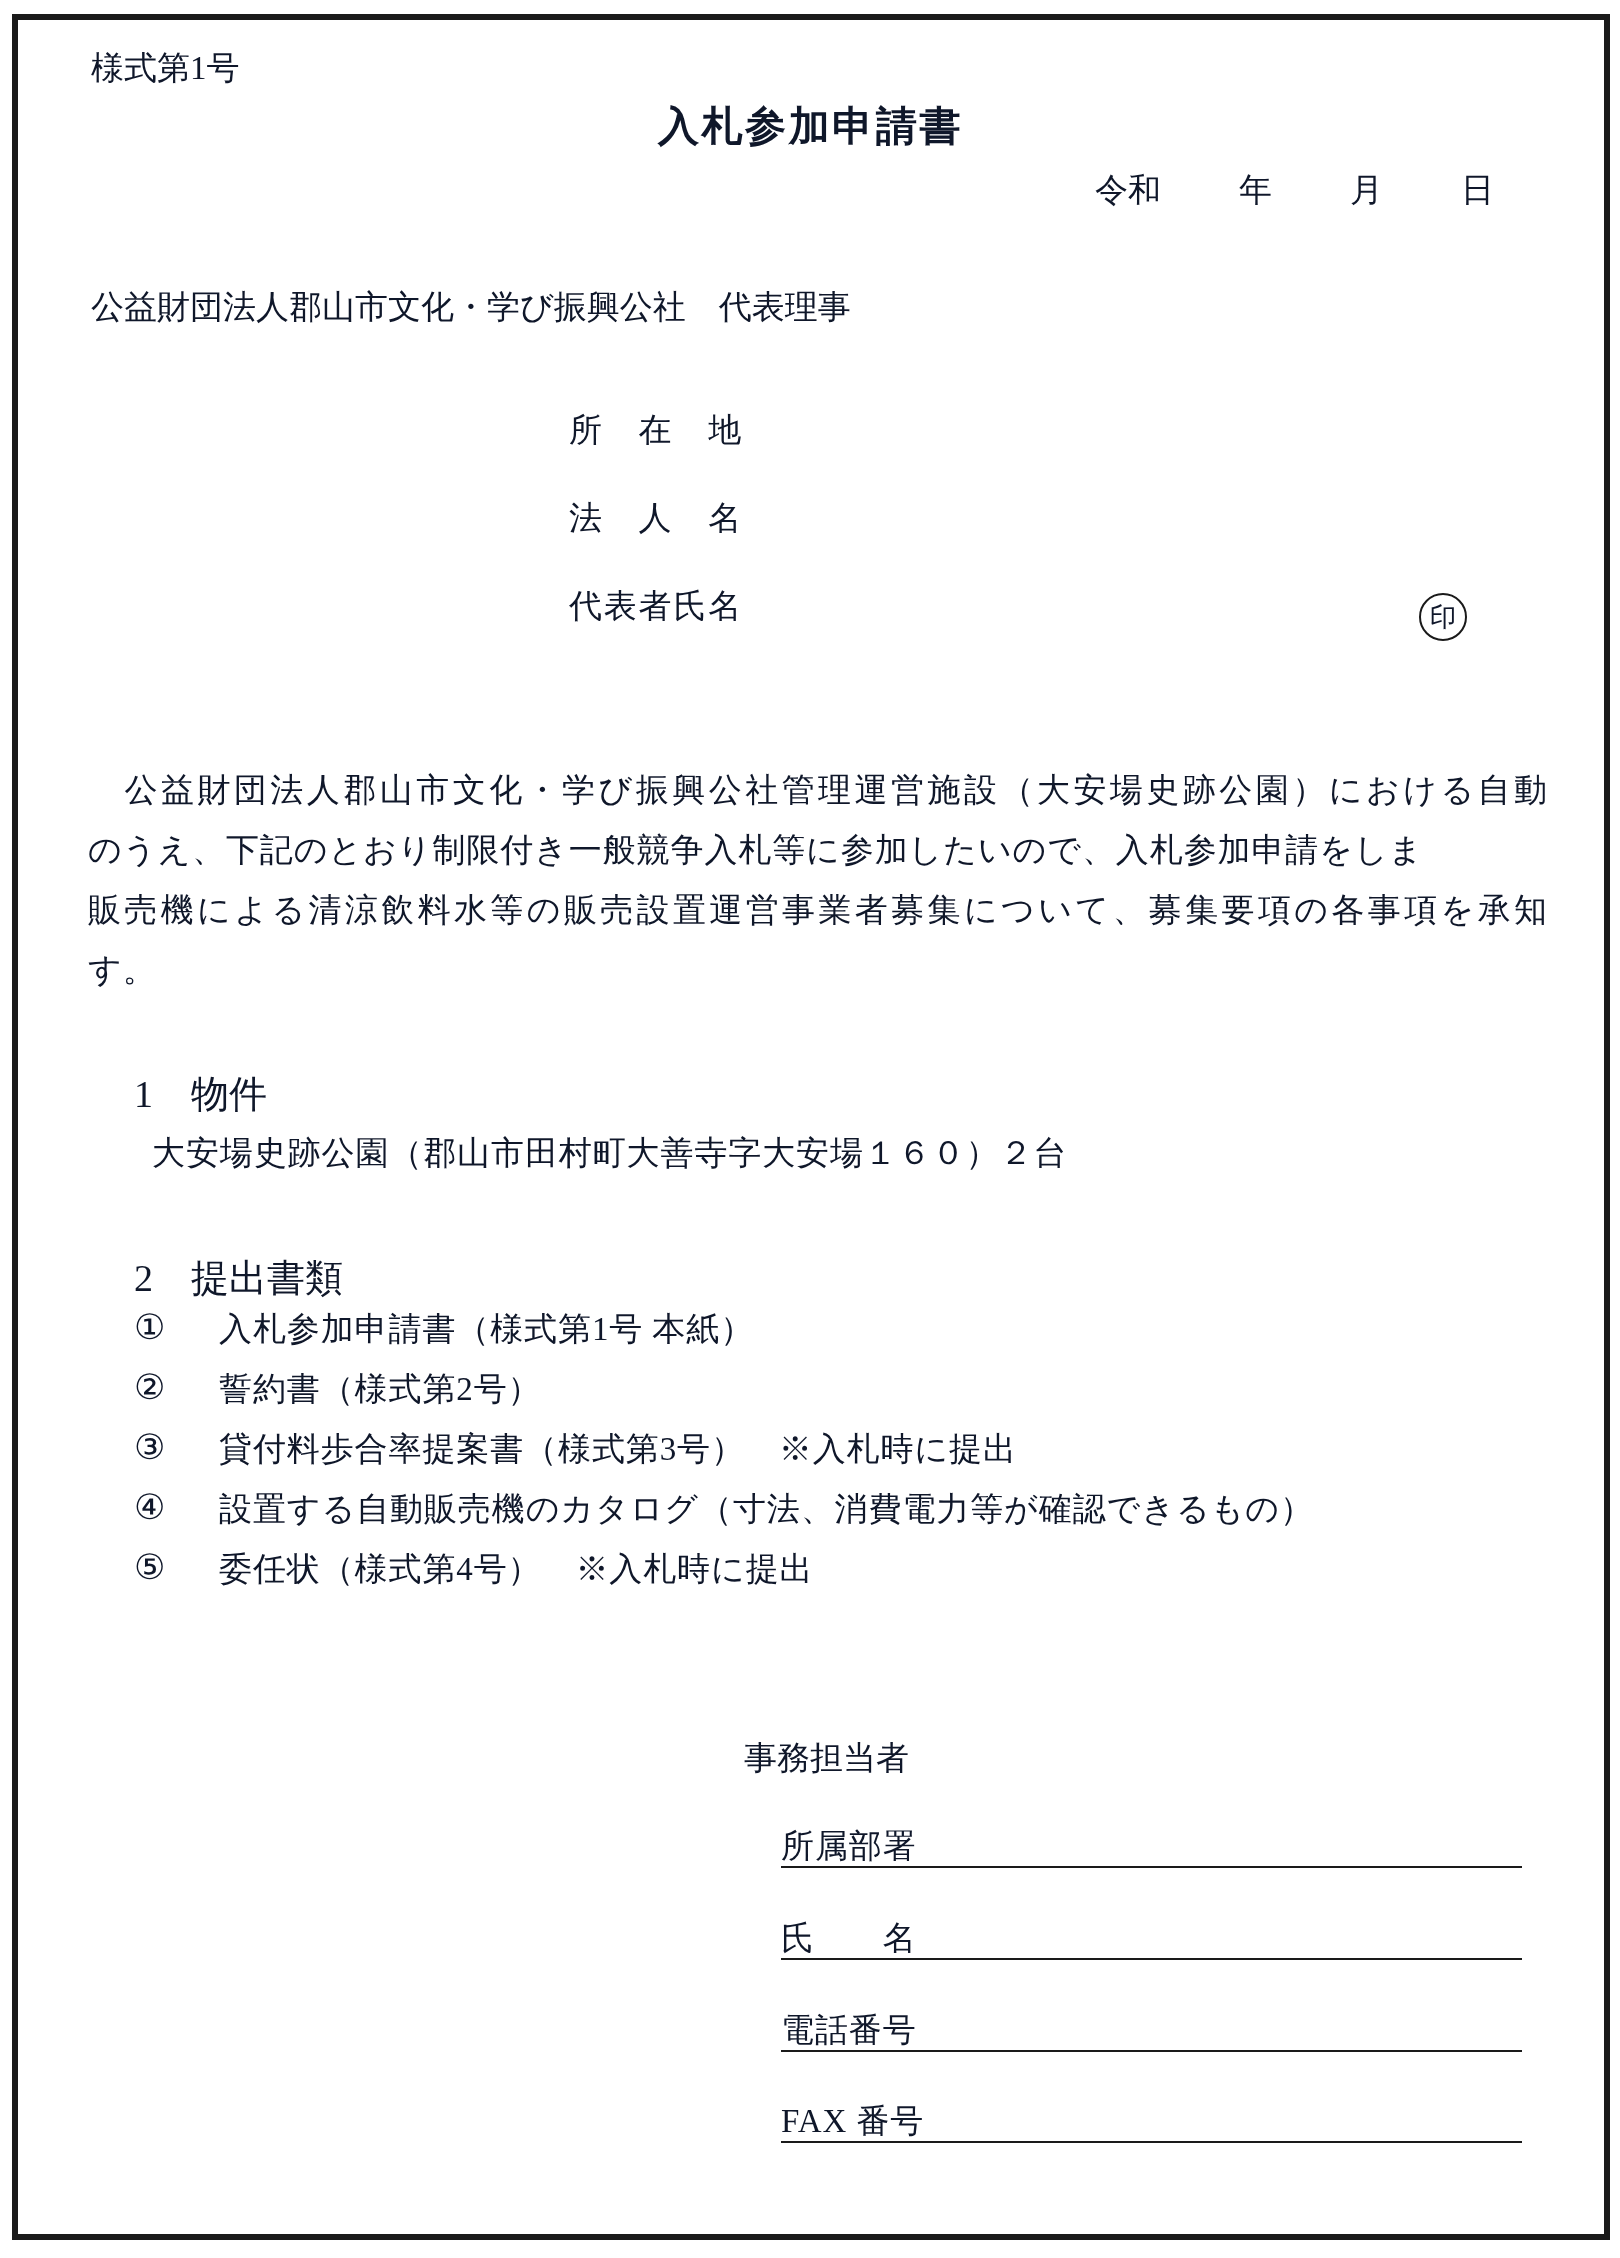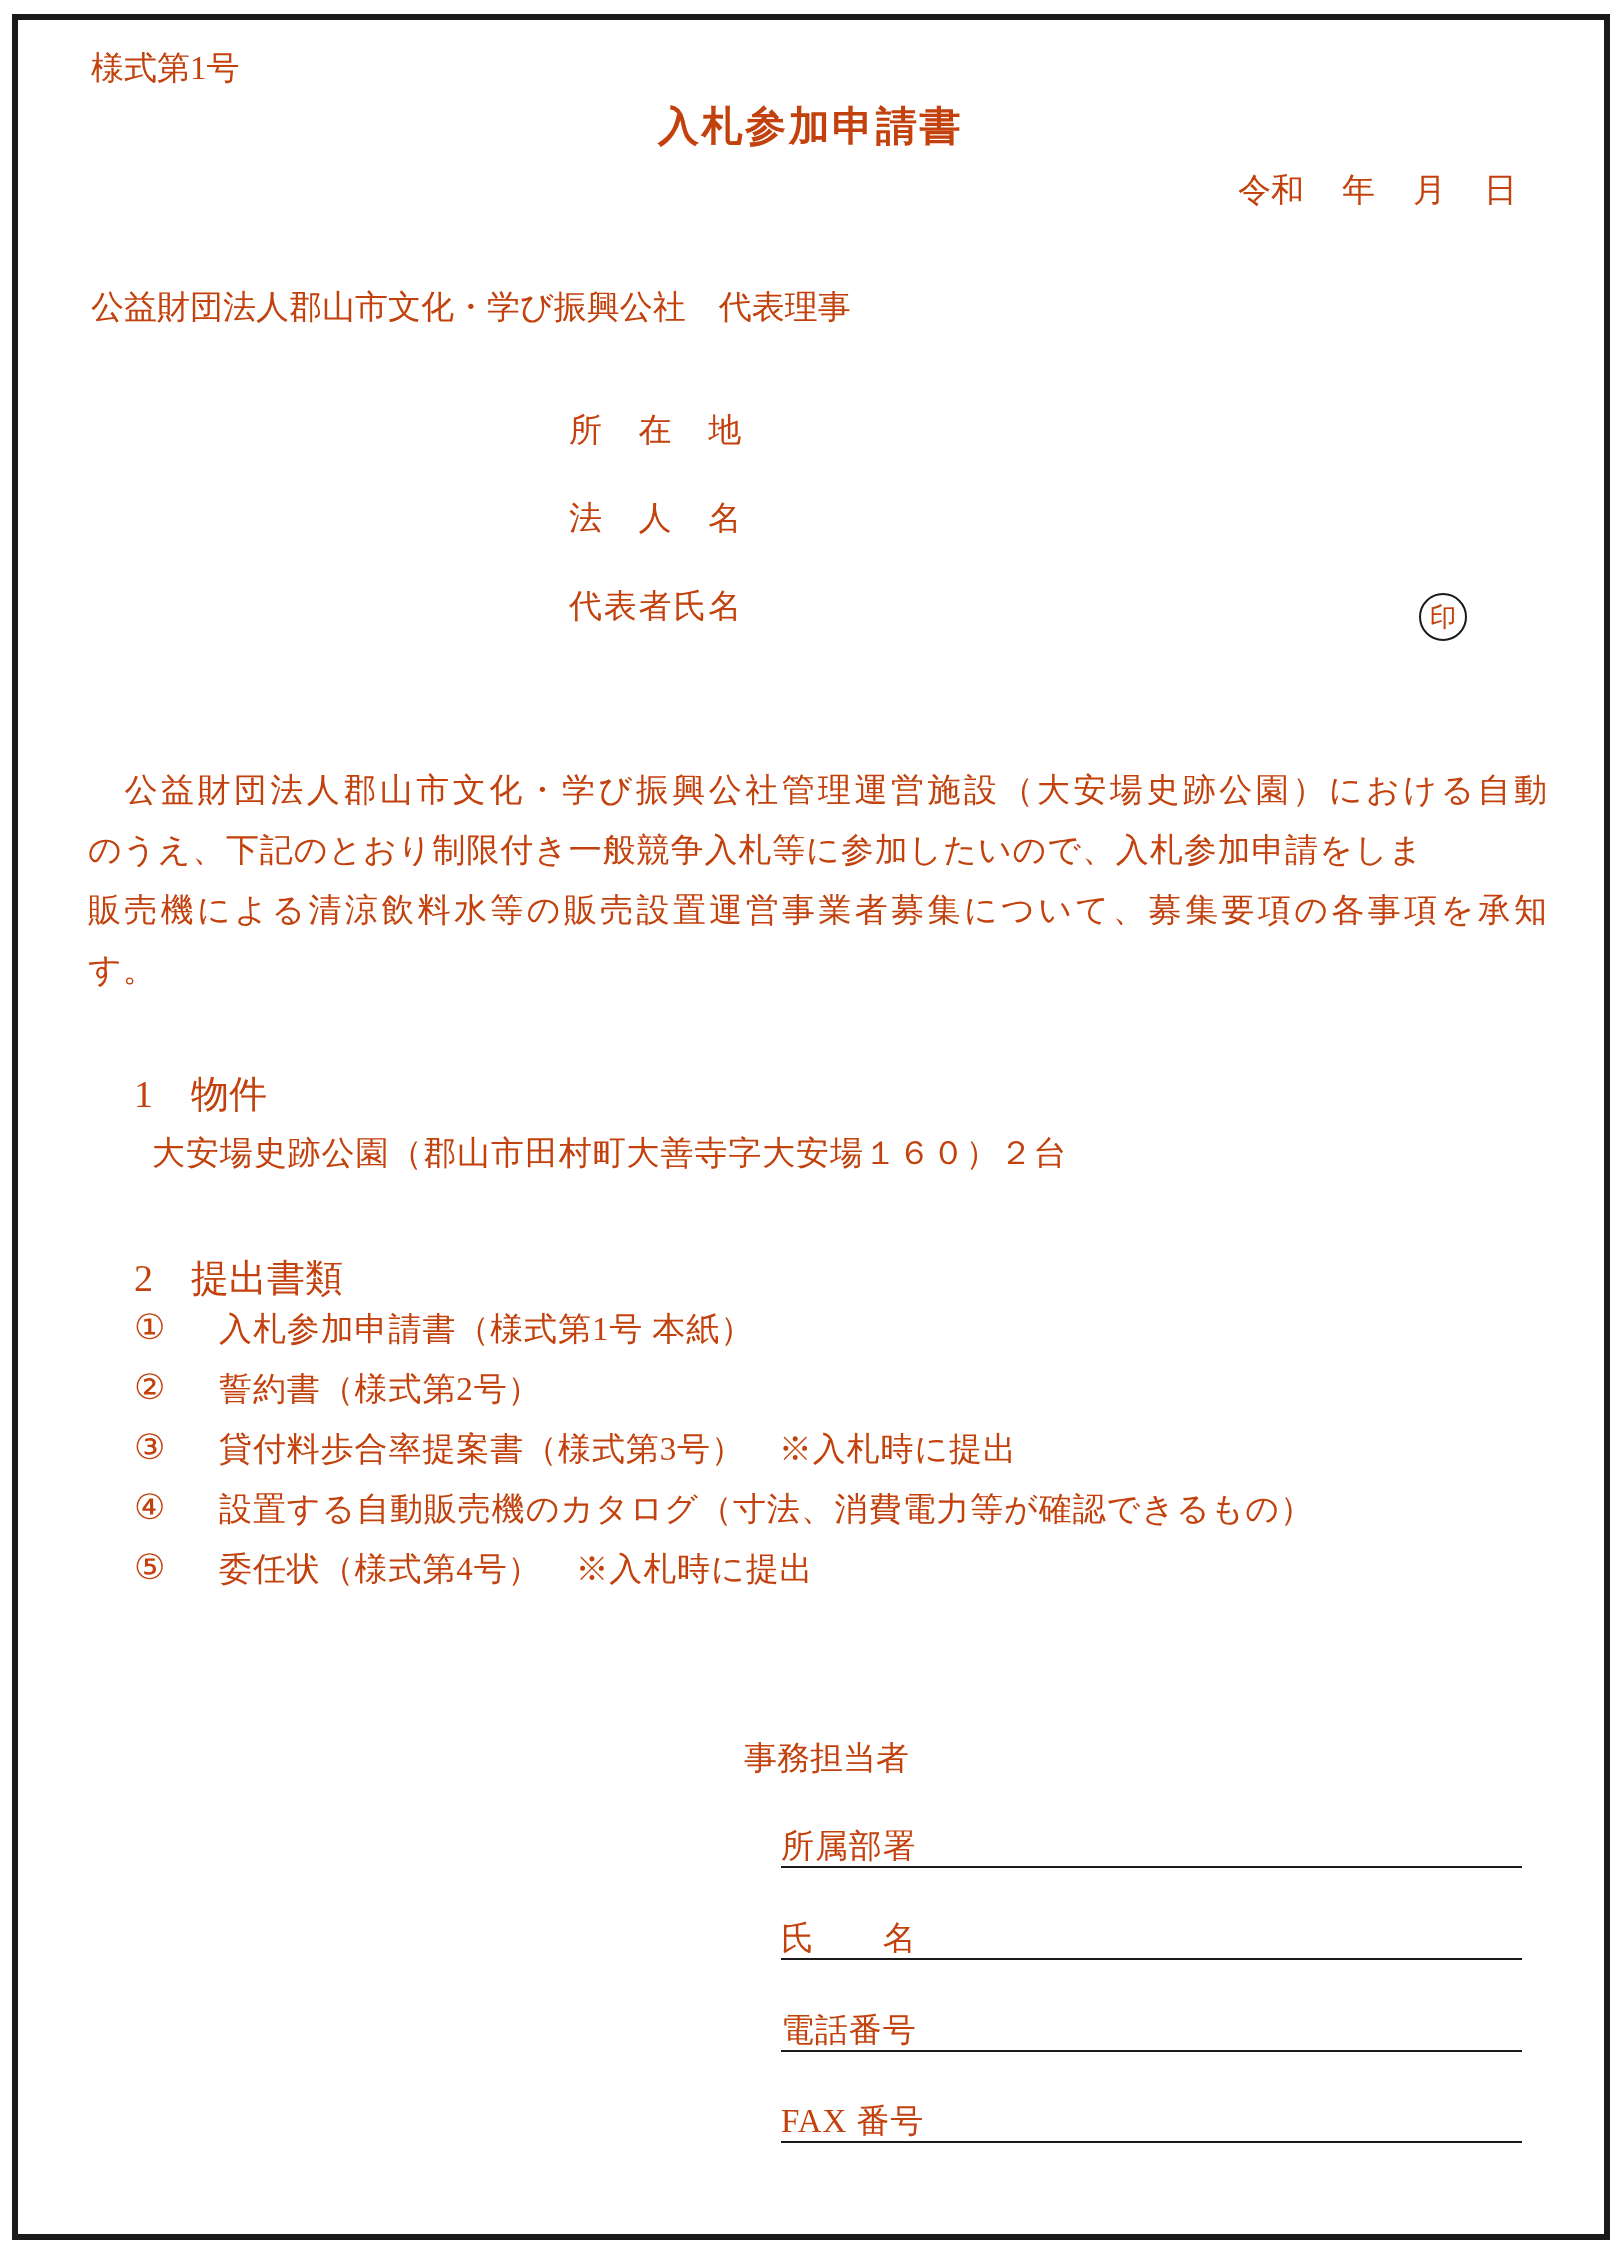--- a/index.html
+++ b/index.html
@@ -1,40 +1,40 @@
 <!DOCTYPE html>
 <html style="font-size:14px"><head>
 <meta charset="utf-8">
 <style>
   html,body { margin:0; padding:0; background:#ffffff; }
   .page {
     position:relative;
     width:1621px; height:2258px;
     background:#ffffff;
-    color:#c2410c;
+    color:#0f172a;
     font-family:"Liberation Serif","DejaVu Serif",serif;
     overflow:hidden;
   }
   .frame {
     position:absolute;
     left:12.4px; top:14px; right:11.5px; bottom:17.6px;
     border:6.2px solid #1a1a1a;
     pointer-events:none;
   }
   .abs { position:absolute; white-space:nowrap; }
 
   .form-number { left:91px; top:46px; font-size:33px; }
   .doc-title {
     left:0; right:0; top:99px;
     text-align:center; font-size:41px; font-weight:700;
     letter-spacing:2.6px;
   }
   .date-line {
-    top:168px; right:104px;
-    display:flex; gap:38px;
+    top:168px; right:127px;
+    display:flex; gap:78px;
     font-size:33px;
   }
   .addressee { left:91px; top:285px; font-size:33px; }
 
   .app-row { left:569px; font-size:33px; letter-spacing:1.8px; }
   .app-row.r1 { top:408px; }
   .app-row.r2 { top:496px; }
   .app-row.r3 { top:584px; }
 
   .seal {

